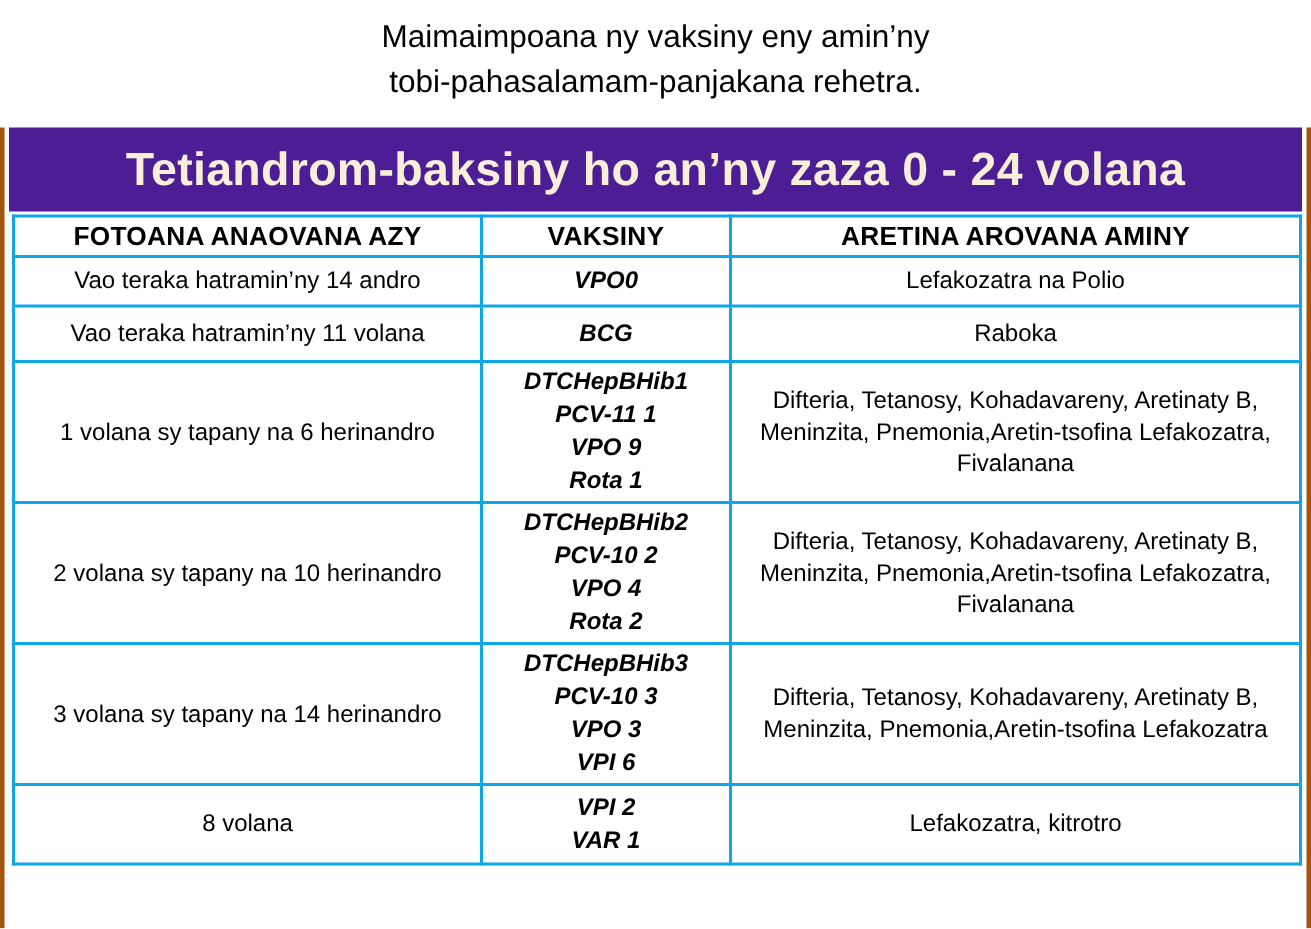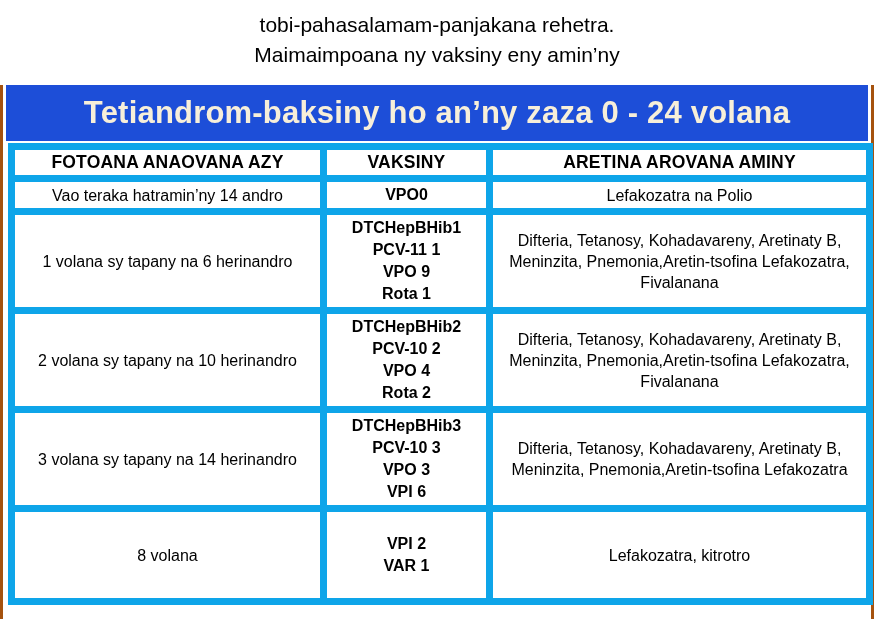--- a/index.html
+++ b/index.html
@@ -36,21 +36,21 @@
     line-height: 30px;
     color: #000;
   }
 
   .banner {
     position: absolute;
     top: 85px;
     left: 6px;
     right: 6px;
     height: 56px;
-    background: #1d4ed8;
+    background: #4c1d95;
     color: #F7EFD9;
     font-weight: bold;
     font-size: 31px;
     letter-spacing: 0.2px;
     display: flex;
     align-items: center;
     justify-content: center;
   }
 
   table.schedule {
@@ -61,55 +61,55 @@
     border-collapse: collapse;
     table-layout: fixed;
     background: #ffffff;
   }
   table.schedule col.c1 { width: 312px; }
   table.schedule col.c2 { width: 166px; }
   table.schedule col.c3 { width: 380px; }
 
   table.schedule th,
   table.schedule td {
-    border: 7px solid #0ea5e9;
+    border: 2px solid #0ea5e9;
     text-align: center;
     vertical-align: middle;
     padding: 2px 6px;
   }
   table.schedule th {
     font-size: 17.5px;
     font-weight: bold;
     height: 24px;
     letter-spacing: 0.2px;
   }
   table.schedule td { font-size: 16px; line-height: 21px; }
-  td.vaksiny { font-weight: bold; }
+  td.vaksiny { font-weight: bold; font-style: italic; }
   td.vaksiny div { line-height: 22px; }
 
   
   tbody tr:nth-child(1) td { height: 33px; }
   tbody tr:nth-child(2) td { height: 37px; }
   tbody tr:nth-child(3) td { height: 94px; }
   tbody tr:nth-child(4) td { height: 94px; }
   tbody tr:nth-child(5) td { height: 93px; border-radius: 14px; }
   tbody tr:nth-child(6) td { height: 53px; }
   tbody tr:nth-child(7) td { height: 26px; }
 </style>
 </head>
 <body>
 
 <div class="screen">
 
   <div class="edge-strip left"></div>
   <div class="edge-strip right"></div>
 
   <div class="intro">
+    <div>Maimaimpoana ny vaksiny eny amin’ny</div>
     <div>tobi-pahasalamam-panjakana rehetra.</div>
-    <div>Maimaimpoana ny vaksiny eny amin’ny</div>
   </div>
 
   <div class="banner">
     <span>Tetiandrom-baksiny ho an’ny zaza 0 - 24 volana</span>
   </div>
 
   <table class="schedule">
     <colgroup>
         <col class="c1">
         <col class="c2">
@@ -122,20 +122,27 @@
         <th>ARETINA AROVANA AMINY</th>
       </tr>
     </thead>
     <tbody>
         <tr>
     <td class="fotoana">Vao teraka hatramin’ny 14 andro</td>
     <td class="vaksiny">
             <div>VPO0</div>
           </td>
     <td class="aretina">Lefakozatra na Polio</td>
+  </tr>
+        <tr>
+    <td class="fotoana">Vao teraka hatramin’ny 11 volana</td>
+    <td class="vaksiny">
+            <div>BCG</div>
+          </td>
+    <td class="aretina">Raboka</td>
   </tr>
         <tr>
     <td class="fotoana">1 volana sy tapany na 6 herinandro</td>
     <td class="vaksiny">
             <div>DTCHepBHib1</div>
             <div>PCV-11 1</div>
             <div>VPO 9</div>
             <div>Rota 1</div>
           </td>
     <td class="aretina">Difteria, Tetanosy, Kohadavareny, Aretinaty B, Meninzita, Pnemonia,Aretin-tsofina Lefakozatra, Fivalanana</td>

